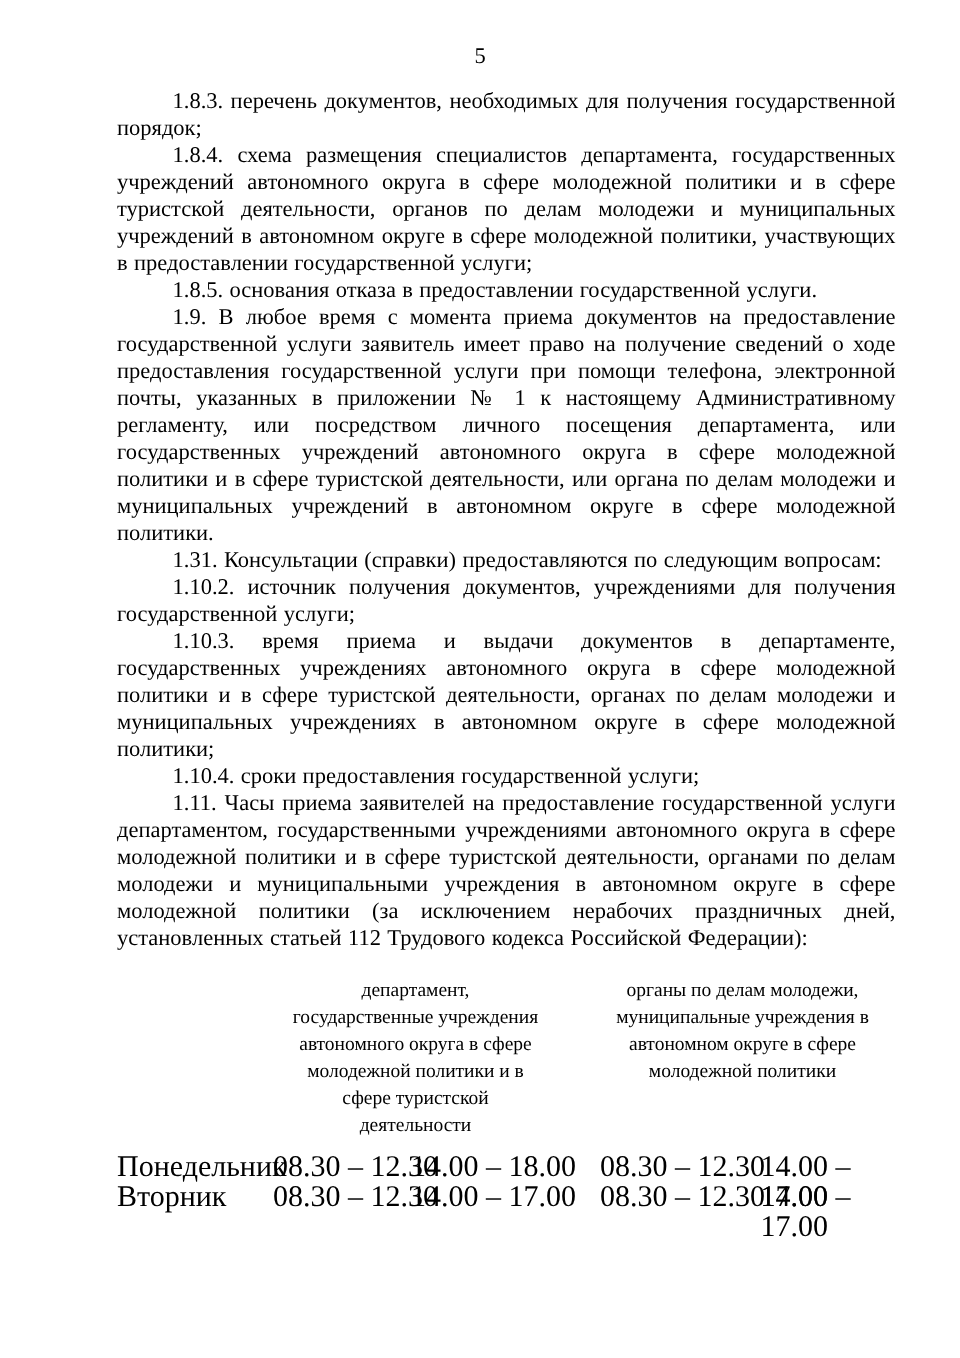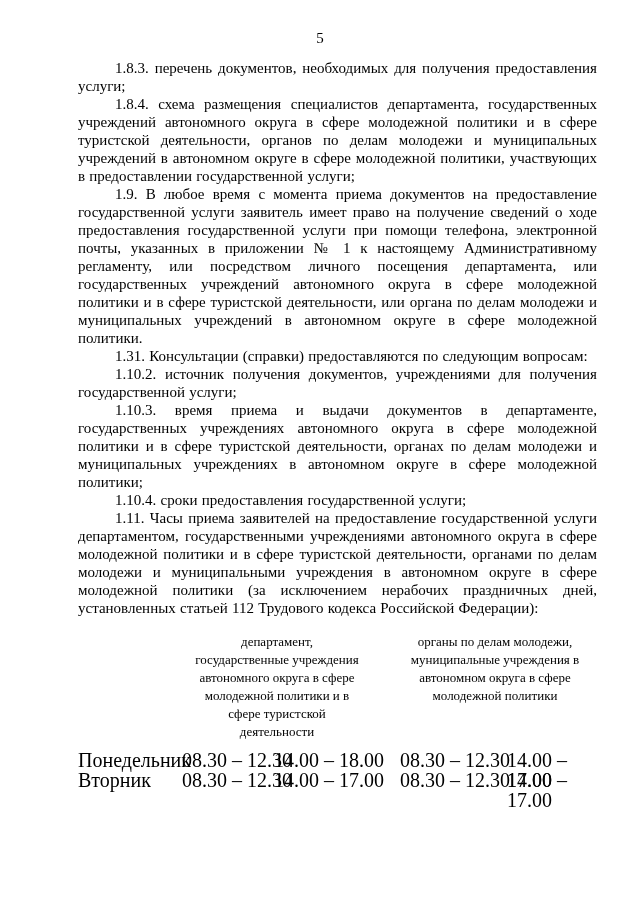--- a/index.html
+++ b/index.html
@@ -79,41 +79,42 @@
 </style>
 </head>
 <body>
 
 <div class="page">
 
   <div class="page-number">5</div>
 
   <div class="content">
 
-    <p>1.8.3. перечень документов, необходимых для получения предоставления услуги;</p>
+    <p>1.8.3. перечень документов, необходимых для получения государственной порядок;</p>
     <p>1.8.4. схема размещения специалистов департамента, государственных учреждений автономного округа в сфере молодежной политики и в сфере туристской деятельности, органов по делам молодежи и муниципальных учреждений в автономном округе в сфере молодежной политики, участвующих в предоставлении государственной услуги;</p>
+    <p>1.8.5. основания отказа в предоставлении государственной услуги.</p>
     <p>1.9. В любое время с момента приема документов на предоставление государственной услуги заявитель имеет право на получение сведений о ходе предоставления государственной услуги при помощи телефона, электронной почты, указанных в приложении № 1 к настоящему Административному регламенту, или посредством личного посещения департамента, или государственных учреждений автономного округа в сфере молодежной политики и в сфере туристской деятельности, или органа по делам молодежи и муниципальных учреждений в автономном округе в сфере молодежной политики.</p>
     <p>1.31. Консультации (справки) предоставляются по следующим вопросам:</p>
     <p>1.10.2. источник получения документов, учреждениями для получения государственной услуги;</p>
     <p>1.10.3. время приема и выдачи документов в департаменте, государственных учреждениях автономного округа в сфере молодежной политики и в сфере туристской деятельности, органах по делам молодежи и муниципальных учреждениях в автономном округе в сфере молодежной политики;</p>
     <p>1.10.4. сроки предоставления государственной услуги;</p>
     <p>1.11. Часы приема заявителей на предоставление государственной услуги департаментом, государственными учреждениями автономного округа в сфере молодежной политики и в сфере туристской деятельности, органами по делам молодежи и муниципальными учреждения в автономном округе в сфере молодежной политики (за исключением нерабочих праздничных дней, установленных статьей 112 Трудового кодекса Российской Федерации):</p>
 
     <div class="schedule">
 
       <div class="hdr hdr-dept">департамент,
 государственные учреждения
 автономного округа в сфере
 молодежной политики и в
 сфере туристской
 деятельности</div>
 
       <div class="hdr hdr-organs">органы по делам молодежи,
 муниципальные учреждения в
-автономном округа в сфере
+автономном округе в сфере
 молодежной политики</div>
 
       <div class="rows">
 
         <div class="row">
           <span class="day">Понедельник</span>
           <span class="t0">08.30 – 12.30</span>
           <span class="t1">14.00 – 18.00</span>
           <span class="t2">08.30 – 12.30</span>
           <span class="t3">14.00 – 17.00</span>

